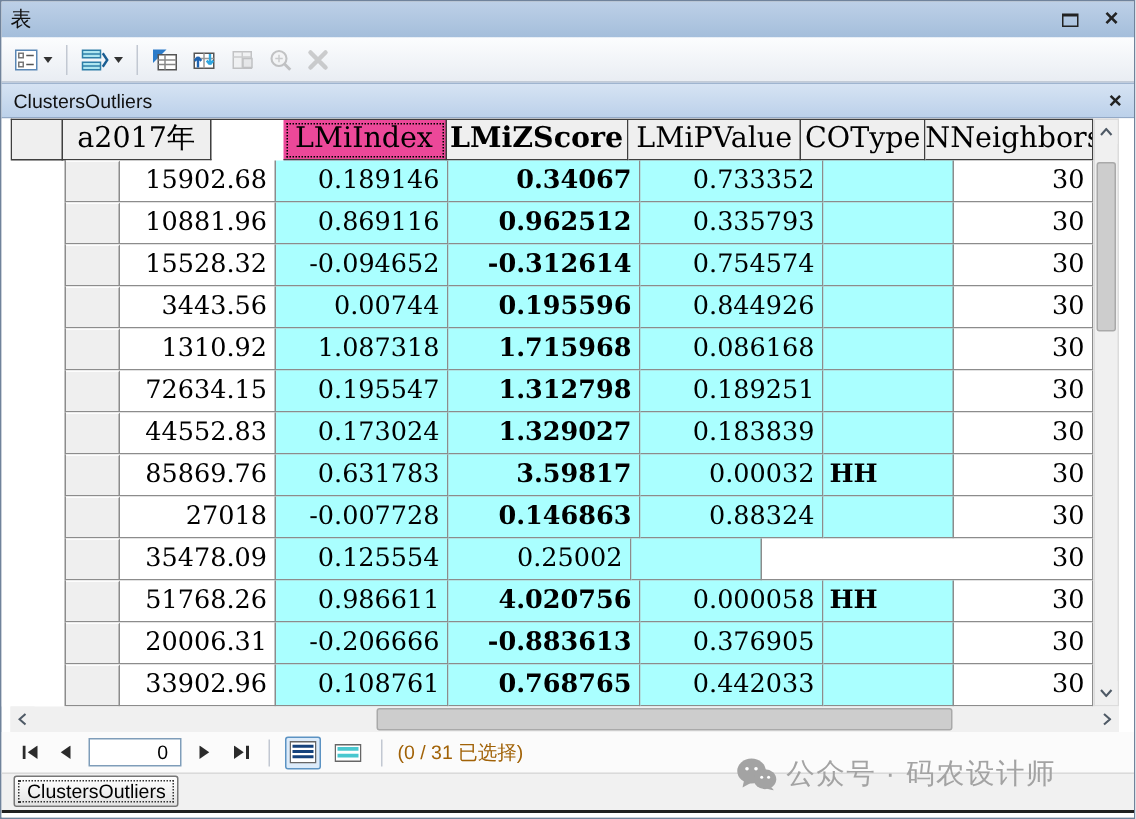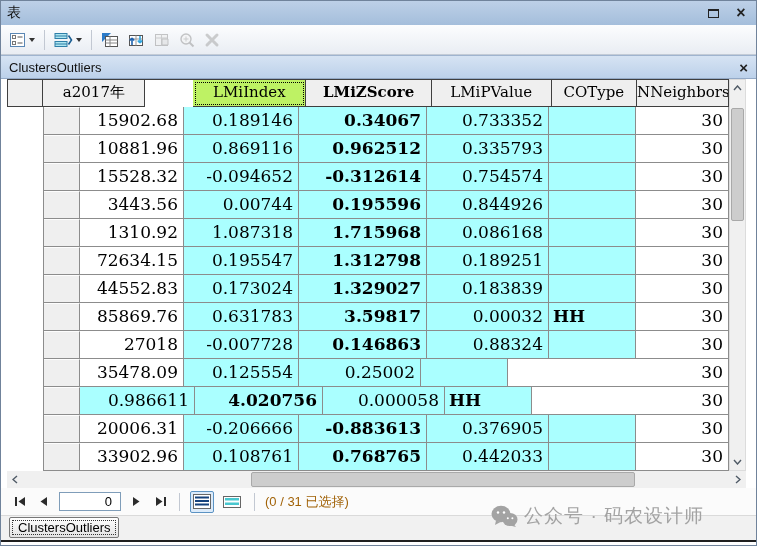--- a/index.html
+++ b/index.html
@@ -22,22 +22,22 @@
   .tsep { width:1px; height:20px; background:#c2c8d2; margin:0 4px; }
 
   
   .panelheader { height:24px; background:linear-gradient(#d6e3f3,#bcd1ea); border-top:1px solid #9fb4cf; border-bottom:1px solid #93a9c6; display:flex; align-items:center; padding:0 8px; font-size:13px; color:#111; flex:0 0 auto; }
   .panelclose { margin-left:auto; font-size:15px; font-weight:bold; color:#222; cursor:default; }
 
   
   .tablewrap { flex:0 0 auto; display:flex; background:#fff; padding-left:6px; }
   .tablearea { flex:1 1 auto; overflow:hidden; font-family:"DejaVu Serif", serif; }
   .thead { display:flex; border-top:1px solid #3f3f3f; border-left:1px solid #3f3f3f; }
-  .hcell { height:27px; line-height:25px; background:#efefef; border-right:1px solid #3f3f3f; border-bottom:1px solid #3f3f3f; text-align:center; font-size:15px; color:#000; overflow:hidden; white-space:nowrap; }
-  .hcell.focused { background:#bef264; outline:1px dotted #000; outline-offset:-3px;margin-left:48px; }
+  .hcell { height:27px; line-height:25px; background:#efefef; border-right:1px solid #3f3f3f; border-bottom:1px solid #3f3f3f; text-align:center; font-size:19px; color:#000; overflow:hidden; white-space:nowrap; }
+  .hcell.focused { background:#ec4899; outline:1px dotted #000; outline-offset:-3px;margin-left:48px; }
   .corner { width:36px; }
   .trow { display:flex; border-left:1px solid #8c8c8c;margin-left:36px; }
   .selcell { width:36px; height:28px; background:#efefef; border-right:1px solid #8c8c8c; border-bottom:1px solid #8c8c8c; border-top:1px solid #fdfdfd; }
   .tcell { height:28px; line-height:27px; background:#fff; border-right:1px solid #8c8c8c; border-bottom:1px solid #8c8c8c; font-size:17px; color:#000; text-align:right; padding-right:5px; overflow:hidden; white-space:nowrap; }
   .tcell.selected { background:var(--sel,#AAFFFF);padding-left:11px; }
   .tcell.left { text-align:left; padding-left:4px;font-weight:bold; }
   .col0 { width:104px; } .col1 { width:115px; } .col2 { width:128px;font-weight:bold; } .col3 { width:122px; } .col4 { width:87px; } .col5 { flex:1 1 auto; }
 
   
   .vscroll { flex:0 0 17px; background:#f0f0f0; border:1px solid #dcdcdc; display:flex; flex-direction:column; align-items:center; }
@@ -250,20 +250,21 @@
           <div class="trow">
             <div class="selcell"></div>
             <div class="tcell col0">35478.09</div>
             <div class="tcell col1 selected">0.125554</div>
             <div class="tcell col3 selected">0.25002</div>
             <div class="tcell col4 selected left"></div>
             <div class="tcell col5">30</div>
           </div>
           <div class="trow">
             <div class="selcell"></div>
+            <div class="tcell col0">51768.26</div>
             <div class="tcell col1 selected">0.986611</div>
             <div class="tcell col2 selected">4.020756</div>
             <div class="tcell col3 selected">0.000058</div>
             <div class="tcell col4 selected left">HH</div>
             <div class="tcell col5">30</div>
           </div>
           <div class="trow">
             <div class="selcell"></div>
             <div class="tcell col0">20006.31</div>
             <div class="tcell col1 selected">-0.206666</div>

